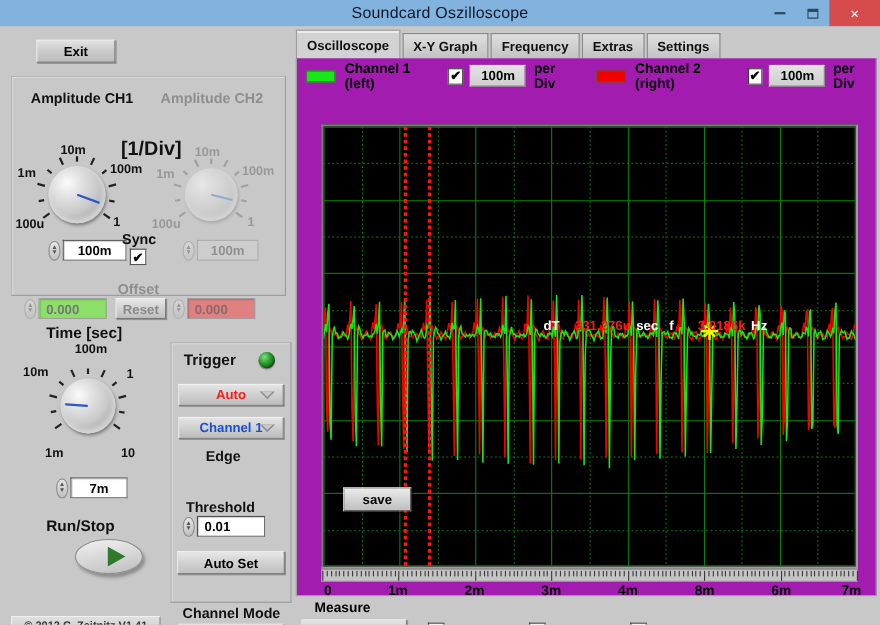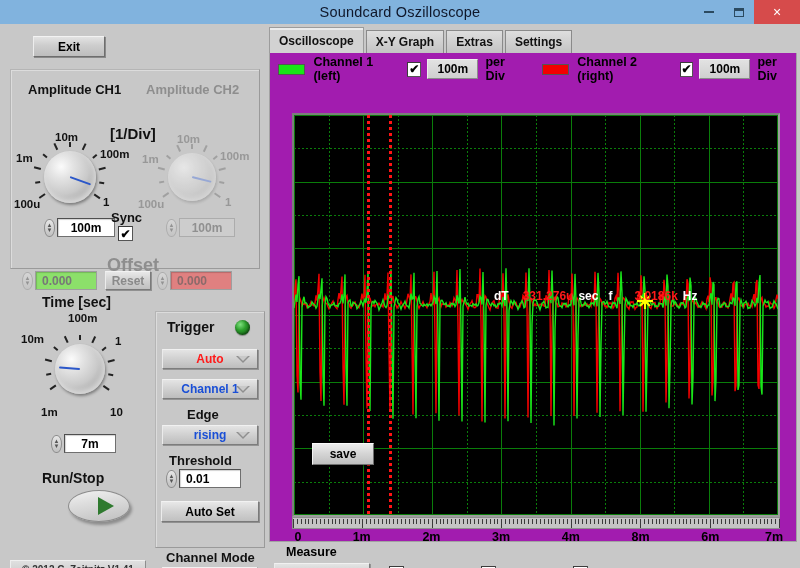--- a/index.html
+++ b/index.html
@@ -262,21 +262,21 @@
   </div>
 
   <div class="leftcol">
 
     <div class="exit-btn">Exit</div>
 
     <div class="group" id="amp-group"></div>
 
     <div class="lbl" style="left:28px; top:58px;">Amplitude CH1</div>
     <div class="lbl dim" style="left:146px; top:58px;">Amplitude CH2</div>
-    <div class="lbl" style="left:110px; top:101px; font-size:15px;">[1/Div]</div>
+    <div class="lbl" style="left:110px; top:101px; font-size:18px;">[1/Div]</div>
 
     <div class="knob" id="k1" style="left:44px; top:127px; width:52px; height:52px;">
       <div class="needle" id="n1" style="left: 26px; top: 25px; width: 22px; transform: rotate(20deg);"></div>
     <div class="tickm" style="height: 7px; left: 25.25px; top: -11px; transform-origin: 50% 37px; transform: rotate(-125deg);"></div>
         <div class="tickm" style="height: 5px; left: 25.25px; top: -9px; transform-origin: 50% 35px; transform: rotate(-100deg);"></div>
         <div class="tickm" style="height: 7px; left: 25.25px; top: -11px; transform-origin: 50% 37px; transform: rotate(-75deg);"></div>
         <div class="tickm" style="height: 5px; left: 25.25px; top: -9px; transform-origin: 50% 35px; transform: rotate(-50deg);"></div>
         <div class="tickm" style="height: 7px; left: 25.25px; top: -11px; transform-origin: 50% 37px; transform: rotate(-25deg);"></div>
         <div class="tickm" style="height: 5px; left: 25.25px; top: -9px; transform-origin: 50% 35px; transform: rotate(0deg);"></div>
         <div class="tickm" style="height: 7px; left: 25.25px; top: -11px; transform-origin: 50% 37px; transform: rotate(25deg);"></div>
@@ -325,21 +325,21 @@
           <span>▼</span>
         </div>
       <div class="numbox center disabled" style="width:56px;">100m</div>
     </div>
 
     <div class="lbl" style="left:111px; top:186px; font-size:13px;">Sync</div>
     <div class="cbx" style="left:118px; top:202px;">
       <span>✔</span>
     </div>
 
-    <div class="lbl dim" style="left:107px; top:231px; font-size:18px;">Offset</div>
+    <div class="lbl dim" style="left:107px; top:231px; font-size:13px;">Offset</div>
     <div class="numfield" style="left:22px; top:247px;">
       <div class="spin dim">
           <span>▲</span>
           <span>▼</span>
         </div>
       <div class="numbox green" style="width:62px;">0.000</div>
     </div>
     <div class="btn3d dimtxt" style="left:105px; top:247px; width:46px; height:19px;text-align:center;">Reset</div>
     <div class="numfield" style="left:157px; top:247px;">
       <div class="spin dim">
@@ -390,24 +390,20 @@
     <div class="combo" style="left:162px; top:325px; width:96px; height:20px; color:#ff1a1a;">
       <span>Auto</span>
       <span class="arrow"></span>
     </div>
     <div class="combo" style="left:162px; top:355px; width:96px; height:20px; color:#1a4fd6;">
       <span>Channel 1</span>
       <span class="arrow"></span>
     </div>
 
     <div class="lbl" style="left:187px; top:383px; font-size:13px;">Edge</div>
-    <div class="combo" style="left:162px; top:401px; width:96px; height:20px; color:#1a4fd6;">
-      <span>rising</span>
-      <span class="arrow"></span>
-    </div>
 
     <div class="lbl" style="left:169px; top:429px; font-size:13px;">Threshold</div>
     <div class="numfield" style="left:166px; top:445px;">
       <div class="spin">
           <span>▲</span>
           <span>▼</span>
         </div>
       <div class="numbox" style="width:62px;">0.01</div>
     </div>
 
@@ -420,20 +416,21 @@
     </div>
 
     <div class="copyright">© 2012  C. Zeitnitz V1.41</div>
   </div>
 
   <div class="rightcol">
 
     <div class="tabs">
       <div class="tab active">Oscilloscope</div>
       <div class="tab">X-Y Graph</div>
+      <div class="tab">Frequency</div>
       <div class="tab">Extras</div>
       <div class="tab">Settings</div>
     </div>
 
     <div class="panel">
 
       <div class="chrow">
         <span class="swatch" id="sw1" style="background: rgb(25, 230, 25);"></span>
         <span class="chlbl">Channel 1 (left)</span>
         <span class="cbx" style="position:relative; margin-left:12px;">

